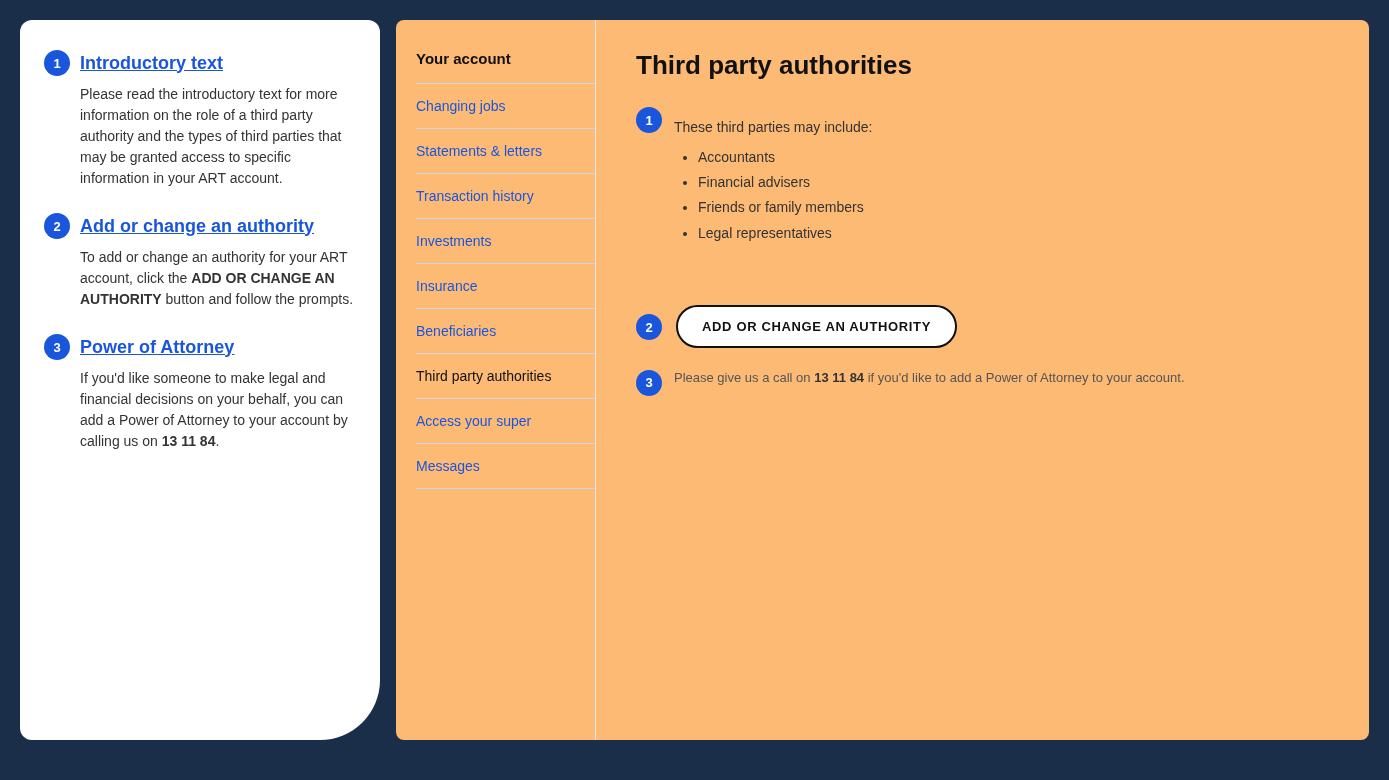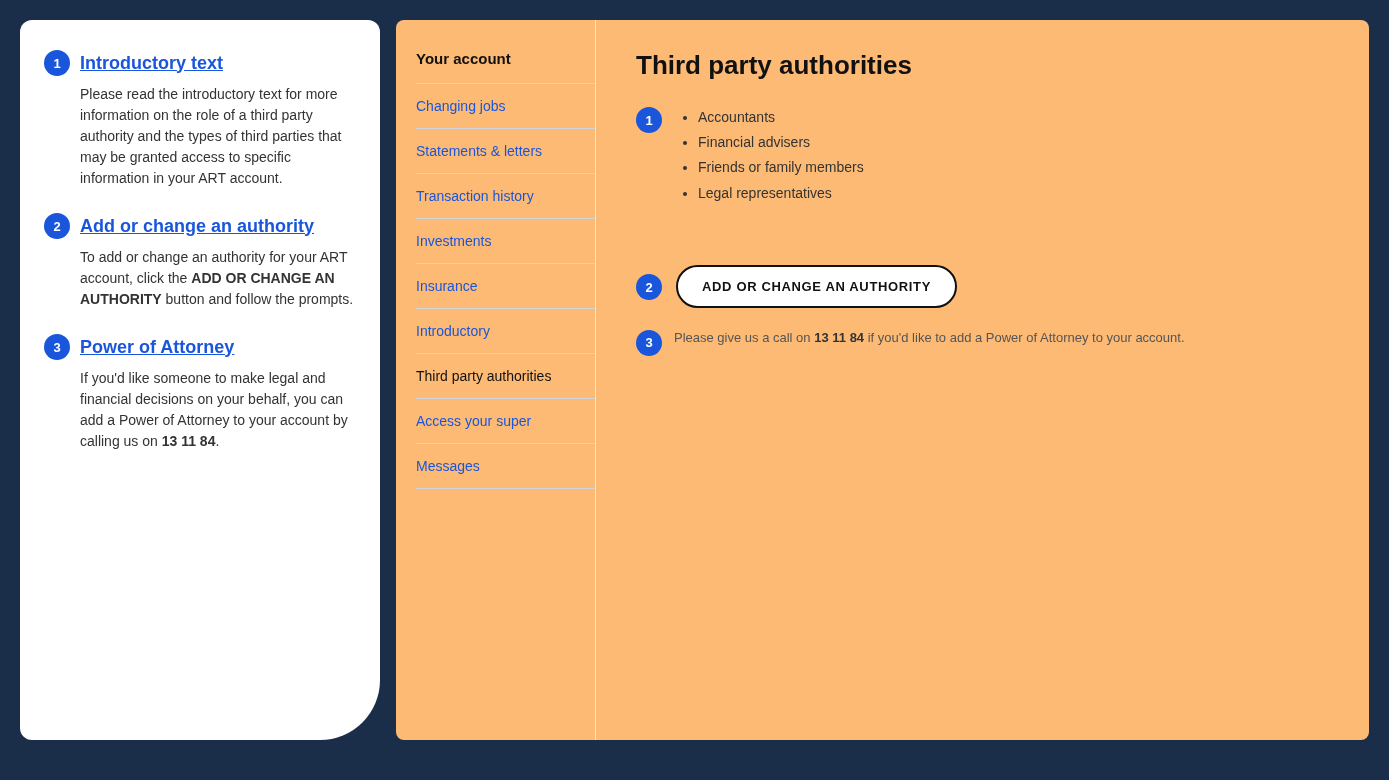--- a/index.html
+++ b/index.html
@@ -246,37 +246,38 @@
     <a class="nav-item">Changing jobs</a>
     <hr class="nav-divider">
     <a class="nav-item">Statements &amp; letters</a>
     <hr class="nav-divider">
     <a class="nav-item">Transaction history</a>
     <hr class="nav-divider">
     <a class="nav-item">Investments</a>
     <hr class="nav-divider">
     <a class="nav-item">Insurance</a>
     <hr class="nav-divider">
-    <a class="nav-item">Introductory</a>
+    <a class="nav-item">Beneficiaries</a>
     <hr class="nav-divider">
     <a class="nav-item active">Third party authorities</a>
     <hr class="nav-divider">
     <a class="nav-item">Access your super</a>
     <hr class="nav-divider">
     <a class="nav-item">Messages</a>
     <hr class="nav-divider">
   </nav>
 
   <main class="main-content">
 
     <h1 class="page-title">Third party authorities</h1>
 
     <div class="intro-section">
       <div class="content-badge">1</div>
       <div>
+        <p class="third-parties-label" style="margin-top:14px;">These third parties may include:</p>
         <ul class="third-parties-list">
           <li>Accountants</li>
           <li>Financial advisers</li>
           <li>Friends or family members</li>
           <li>Legal representatives</li>
         </ul>
       </div>
     </div>
 
     <div class="button-section">

